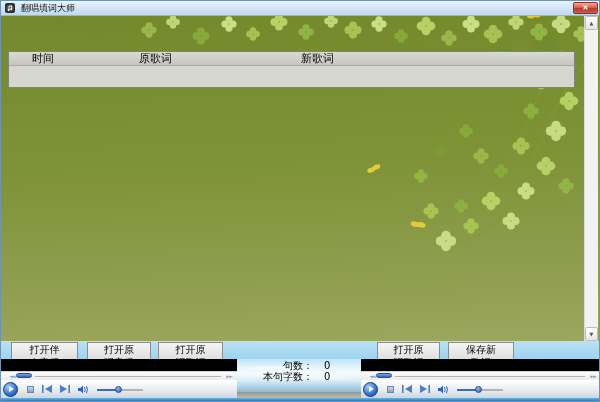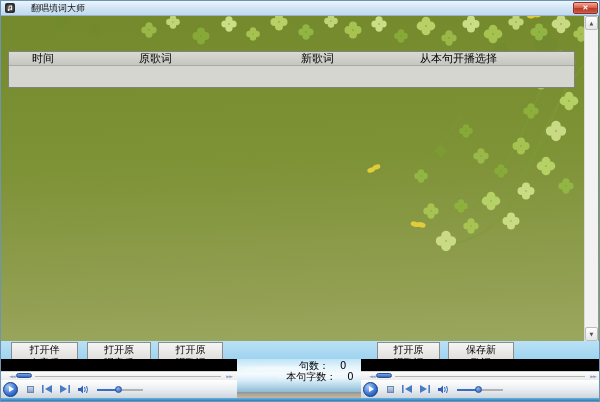--- a/index.html
+++ b/index.html
@@ -6,21 +6,21 @@
   body { background:#555; font-family:"DejaVu Sans", sans-serif; }
   .window { position:relative; width:600px; height:402px; overflow:hidden;
             background:#9aa75e; border:1px solid #6e94b4; font-family:"DejaVu Sans", sans-serif; }
 
   
   .titlebar { position:absolute; top:0; left:0; width:600px; height:15px;
               background:linear-gradient(180deg,#ecf5fd 0%,#d4e6f6 45%,#bfd9ef 100%);
               border-bottom:1px solid #9ab3c9; display:flex; align-items:center; padding-left:4px; }
   .app-icon { width:10px; height:10px; border-radius:2px; background:#2d2d2d;
               display:inline-flex; align-items:center; justify-content:center; flex:0 0 auto; }
-  .title-text { font-size:9px; color:#151515; margin-left:16px; line-height:14px; }
+  .title-text { font-size:9px; color:#151515; margin-left:6px; line-height:14px; }
   .close-btn { position:absolute; right:3px; top:1px; width:25px; height:12px; border-radius:2px;
                background:linear-gradient(180deg,#f2a896 0%,#d9604c 45%,#b83a28 50%,#c8553f 100%);
                border:1px solid #8e2f24; color:#fff; text-align:center; cursor:pointer; padding:0;
                box-shadow:inset 0 0 1px #ffd7cc; }
   .close-btn span { font-size:7px; font-weight:bold; line-height:10px; color:#fff; display:block; }
 
   
   .main { position:absolute; top:15px; left:0; width:600px; height:325px;
           background:linear-gradient(178deg,#74892c 0%,#7e9236 45%,#93a054 85%,#9aa75e 100%); }
   .deco { position:absolute; top:0; left:0; }
@@ -83,22 +83,22 @@
 
   
   .middle { position:absolute; left:236px; top:0; width:124px; height:39px; overflow:hidden;
             background:linear-gradient(180deg,#bfe3f6 0%,#e6f5fc 22%,#f5fbfe 38%,#d8edf8 55%,
                         #aed2e6 72%,#93bad0 84%,#b7c0be 92%,#a8a195 100%); }
   .cloud { position:absolute; background:#fff; opacity:.55; border-radius:50%; filter:blur(1px); }
   .cl-1 { left:6px;  top:8px;  width:70px; height:3px; }
   .cl-2 { left:40px; top:17px; width:80px; height:3px; }
   .land { position:absolute; bottom:0; left:0; right:0; height:6px;
           background:linear-gradient(180deg,#7e98ac 0%,#b3a794 45%,#c3b7a2 100%); }
-  .stat-row { position:absolute; left:0; width:100%; font-size:10px; color:#000; display:flex; line-height:10px;padding-left:16px; }
-  .sr-1 { top:2px; } .sr-2 { top:13px;justify-content:center; }
+  .stat-row { position:absolute; left:0; width:100%; font-size:10px; color:#000; display:flex; line-height:10px; }
+  .sr-1 { top:2px; } .sr-2 { top:13px; }
   .stat-label { width:76px; text-align:right; display:inline-block; white-space:nowrap; }
   .stat-value { margin-left:11px; }
 
   
   .bottom-strip { position:absolute; top:397px; left:0; width:600px; height:5px;
                   background:linear-gradient(180deg,#6ab4e2 0%,#2a7cba 60%,#1d6ca8 100%); }
 </style>
 </head>
 <body>
 
@@ -204,21 +204,20 @@
             <ellipse cx="3" cy="1" rx="4" ry="2.4"></ellipse>
         </g>
       </g>
     </svg>
 
     <div class="listview">
       <div class="lv-header">
         <span class="col-0">时间</span>
         <span class="col-1">原歌词</span>
         <span class="col-2">新歌词</span>
-        <span class="col-3">从本句开播选择</span>
       </div>
       <div class="lv-body"></div>
     </div>
 
     <div class="scrollbar">
       <div class="sb-btn sb-up">
         <span>▲</span>
       </div>
       <div class="sb-track"></div>
       <div class="sb-btn sb-down">

